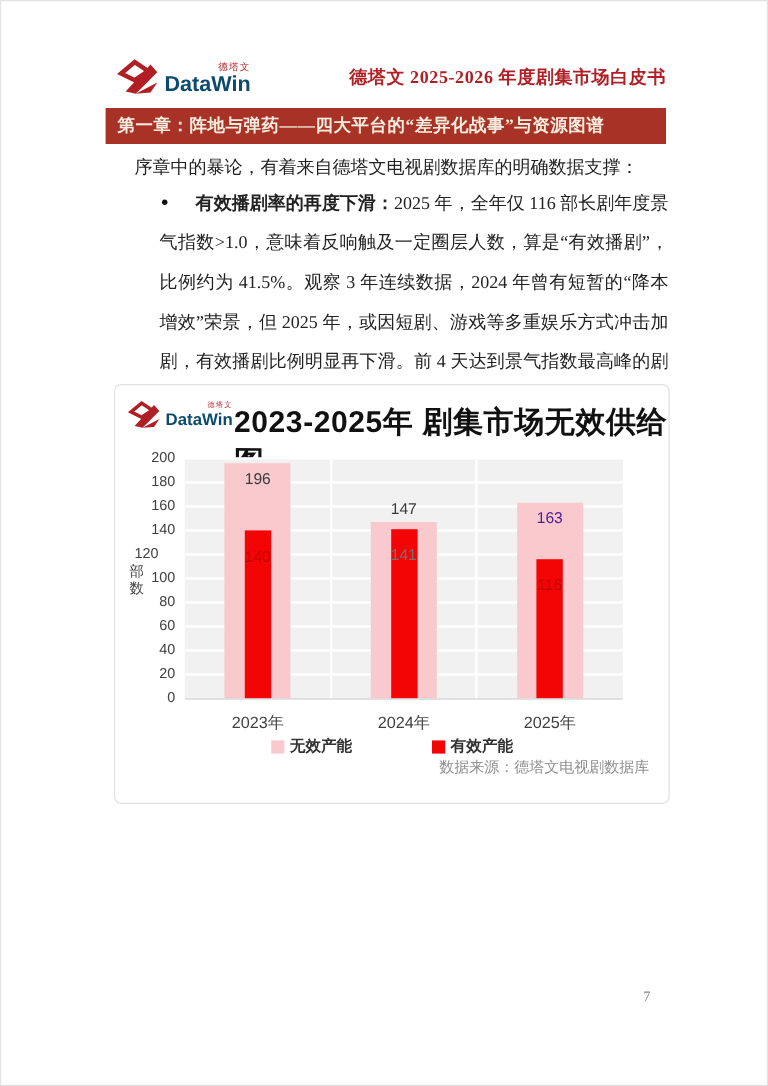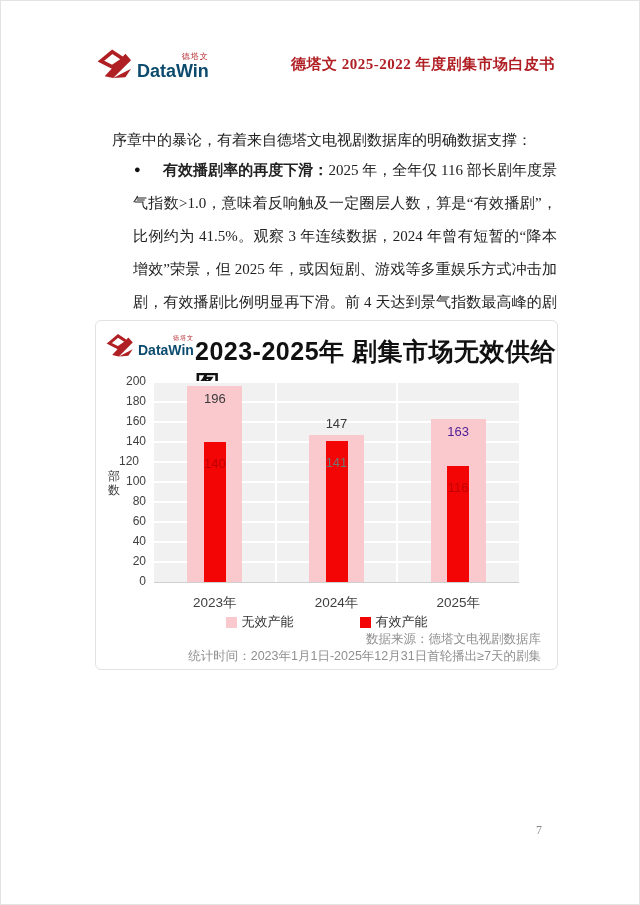--- a/index.html
+++ b/index.html
@@ -34,21 +34,21 @@
   .chart-logo .logo-mark{width:30px;height:25px;}
   .chart-logo .logo-en{font-size:14px;}
   .chart-logo .logo-cn{font-size:6px;top:-7px;}
   .chart-title{position:absolute;left:99px;top:14px;font-size:25px;font-weight:bold;
                color:#111;letter-spacing:.5px;}
   .chart-area{position:absolute;left:0;top:0;width:461px;height:348px;}
   .ylab{position:absolute;left:11px;top:148px;font-size:12px;color:#404040;
         line-height:14px;text-align:center;width:14px;}
   .legend-row{position:absolute;left:0;top:292px;width:461px;display:flex;
               justify-content:center;gap:66px;}
-  .legend-item{display:flex;align-items:center;gap:5px;font-size:13px;color:#333;}
+  .legend-item{display:flex;align-items:center;gap:5px;font-size:13px;color:#333;font-weight:bold;}
   .legend-swatch{width:11px;height:11px;display:inline-block;}
   .src-line{position:absolute;right:16px;top:310px;font-size:12.5px;color:#8F8F8F;}
   .stats-line{position:absolute;right:16px;top:327px;font-size:12.5px;color:#8F8F8F;}
   .page-num{position:absolute;left:536px;top:823px;font-size:12px;color:#8a8a8a;}
 </style>
 </head>
 <body>
 
 <div class="page">
 
@@ -57,21 +57,22 @@
       <path d="M4 14 L16 4 L28 12 L16 20 Z" fill="none" stroke="#B01F24" stroke-width="4"></path>
       <path d="M8 30 L30 6 L36 13 L17 32 Z" fill="#B01F24"></path>
       <path d="M17 32 L36 22 L30 31 Z" fill="#B01F24"></path>
     </svg>
     <div class="logo-text-wrap">
       <span class="logo-cn">德塔文</span>
       <span class="logo-en">DataWin</span>
     </div>
   </div>
 
-  <div class="hdr-title">德塔文 2025-2022 年度剧集市场白皮书</div>
+  <div class="hdr-title">德塔文 2025-2026 年度剧集市场白皮书</div>
+  <div class="banner">第一章：阵地与弹药——四大平台的“差异化战事”与资源图谱</div>
 
   <div class="intro">序章中的暴论，有着来自德塔文电视剧数据库的明确数据支撑：</div>
   <div class="bullet-marker">●</div>
   <div class="bullet-para"><span class="bullet-lead">有效播剧率的再度下滑：</span><span>2025 年，全年仅 116 部长剧年度景气指数&gt;1.0，意味着反响触及一定圈层人数，算是“有效播剧”，比例约为 41.5%。观察 3 年连续数据，2024 年曾有短暂的“降本增效”荣景，但 2025 年，或因短剧、游戏等多重娱乐方式冲击加剧，有效播剧比例明显再下滑。前 4 天达到景气指数最高峰的剧集已经来到 52%。</span></div>
 
   <div class="chart-card">
     <div class="chart-logo">
       <svg class="logo-mark" viewBox="0 0 40 34">
         <path d="M4 14 L16 4 L28 12 L16 20 Z" fill="none" stroke="#B01F24" stroke-width="4"></path>
         <path d="M8 30 L30 6 L36 13 L17 32 Z" fill="#B01F24"></path>
@@ -92,21 +93,21 @@
         <div style="position: absolute; left: 16px; top: 233px; width: 34px; text-align: right; font-size: 12px; color: rgb(64, 64, 64);">20</div>
         <div style="position: absolute; left: 58px; top: 220px; width: 365px; height: 2px; background: rgb(255, 255, 255);"></div>
         <div style="position: absolute; left: 16px; top: 213px; width: 34px; text-align: right; font-size: 12px; color: rgb(64, 64, 64);">40</div>
         <div style="position: absolute; left: 58px; top: 200px; width: 365px; height: 2px; background: rgb(255, 255, 255);"></div>
         <div style="position: absolute; left: 16px; top: 193px; width: 34px; text-align: right; font-size: 12px; color: rgb(64, 64, 64);">60</div>
         <div style="position: absolute; left: 58px; top: 180px; width: 365px; height: 2px; background: rgb(255, 255, 255);"></div>
         <div style="position: absolute; left: 16px; top: 173px; width: 34px; text-align: right; font-size: 12px; color: rgb(64, 64, 64);">80</div>
         <div style="position: absolute; left: 58px; top: 160px; width: 365px; height: 2px; background: rgb(255, 255, 255);"></div>
         <div style="position: absolute; left: 16px; top: 153px; width: 34px; text-align: right; font-size: 12px; color: rgb(64, 64, 64);">100</div>
         <div style="position: absolute; left: 58px; top: 140px; width: 365px; height: 2px; background: rgb(255, 255, 255);"></div>
-        <div style="position: absolute; left: 16px; top: 133px; width: 34px; text-align: center; font-size: 12px; color: rgb(64, 64, 64);">120</div>
+        <div style="position: absolute; left: 16px; top: 133px; width: 34px; text-align: left; font-size: 12px; color: rgb(64, 64, 64);">120</div>
         <div style="position: absolute; left: 58px; top: 120px; width: 365px; height: 2px; background: rgb(255, 255, 255);"></div>
         <div style="position: absolute; left: 16px; top: 113px; width: 34px; text-align: right; font-size: 12px; color: rgb(64, 64, 64);">140</div>
         <div style="position: absolute; left: 58px; top: 100px; width: 365px; height: 2px; background: rgb(255, 255, 255);"></div>
         <div style="position: absolute; left: 16px; top: 93px; width: 34px; text-align: right; font-size: 12px; color: rgb(64, 64, 64);">160</div>
         <div style="position: absolute; left: 58px; top: 80px; width: 365px; height: 2px; background: rgb(255, 255, 255);"></div>
         <div style="position: absolute; left: 16px; top: 73px; width: 34px; text-align: right; font-size: 12px; color: rgb(64, 64, 64);">180</div>
         <div style="position: absolute; left: 58px; top: 60px; width: 365px; height: 2px; background: rgb(255, 255, 255);"></div>
         <div style="position: absolute; left: 16px; top: 53px; width: 34px; text-align: right; font-size: 12px; color: rgb(64, 64, 64);">200</div>
         <div style="position: absolute; left: 178.667px; top: 61px; width: 2px; height: 200px; background: rgb(255, 255, 255);"></div>
         <div style="position: absolute; left: 300.333px; top: 61px; width: 2px; height: 200px; background: rgb(255, 255, 255);"></div>
@@ -132,17 +133,16 @@
         <div class="legend-item">
           <span class="legend-swatch" style="background: rgb(249, 201, 206);"></span>
           <span>无效产能</span>
         </div>
         <div class="legend-item">
           <span class="legend-swatch" style="background: rgb(244, 5, 5);"></span>
           <span>有效产能</span>
         </div>
       </div>
     <div class="src-line">数据来源：德塔文电视剧数据库</div>
-    <div class="stats-line">统计时间：2023年1月1日-2025年12月31日首轮播出≥7天的剧集</div>
   </div>
 
   <div class="page-num">7</div>
 </div>
 
 </body></html>

